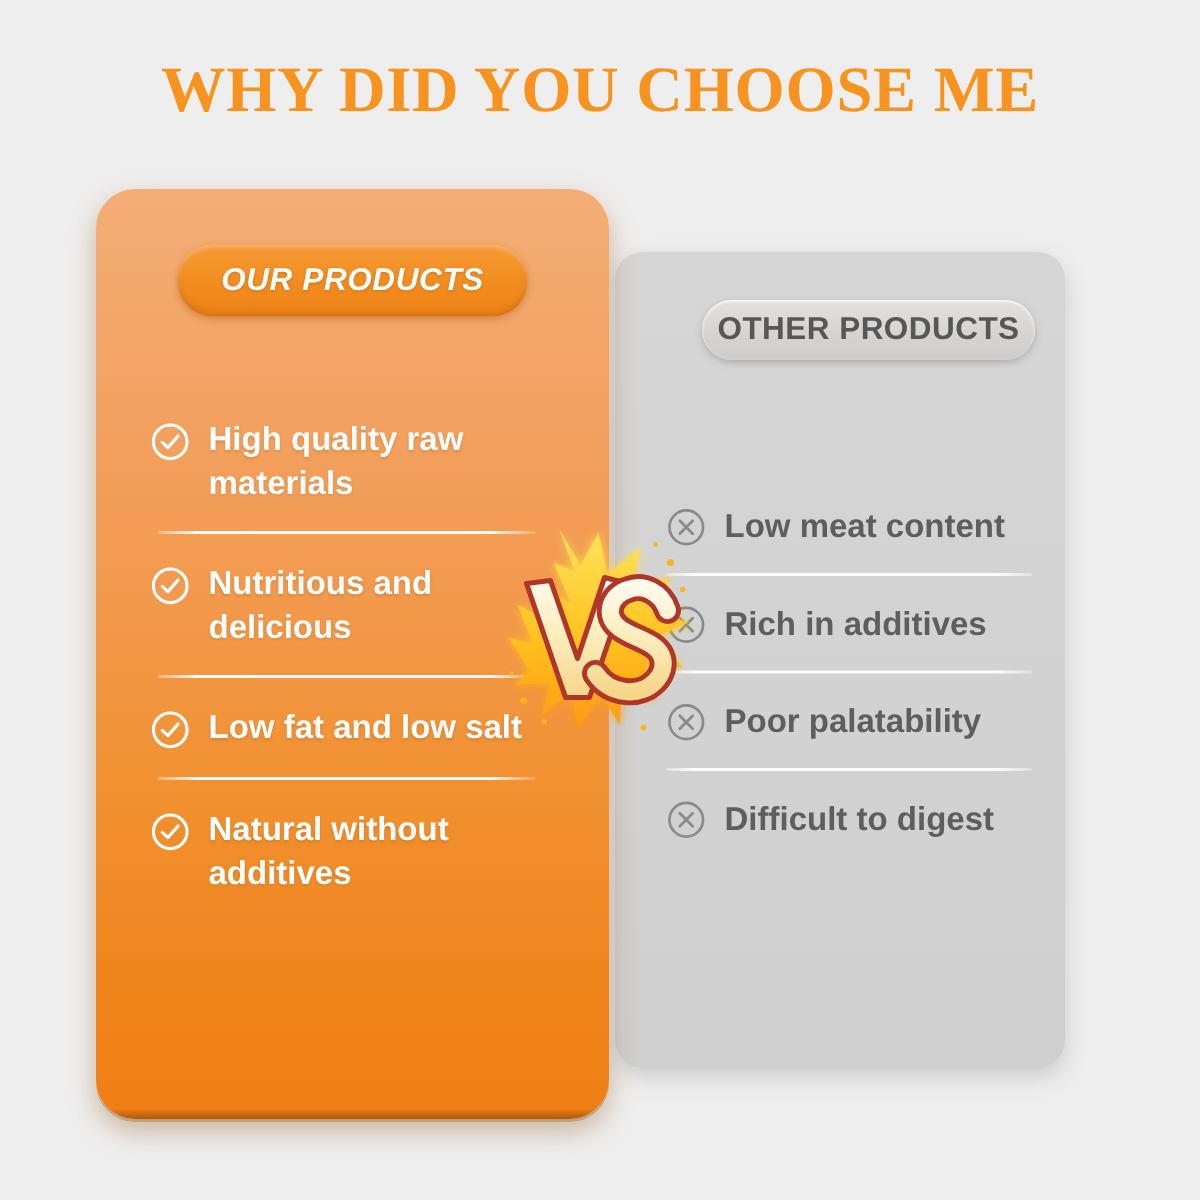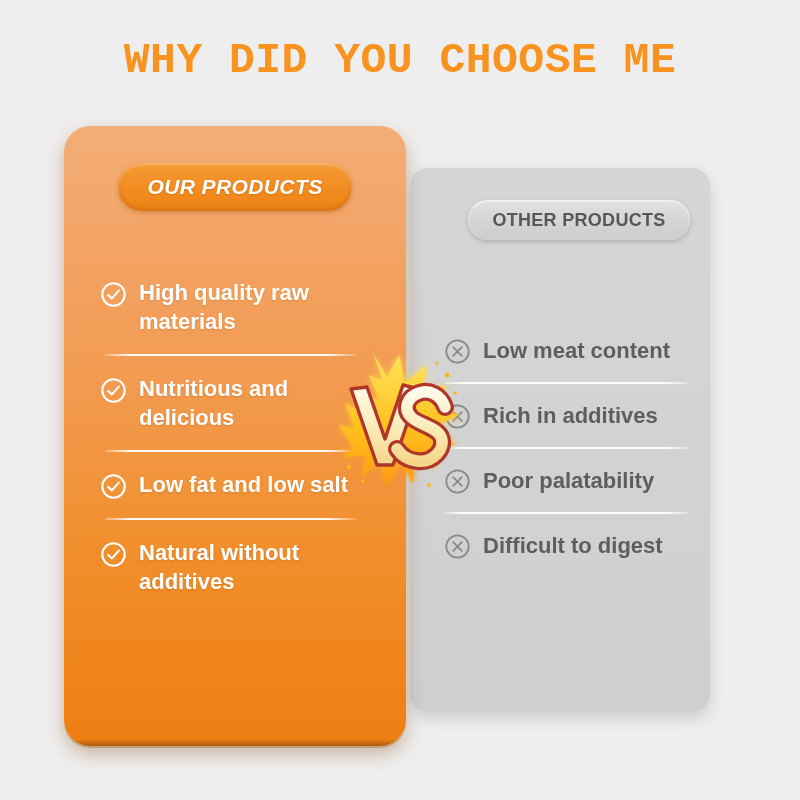--- a/index.html
+++ b/index.html
@@ -27,21 +27,21 @@
   .page-title {
     position: absolute;
     top: 36px;
     left: 0;
     width: 800px;
     text-align: center;
     font-size: 43px;
     font-weight: bold;
     letter-spacing: 0.5px;
     color: #f7931e;
-    font-family: Liberation Mono, monospace;
+    font-family: Liberation Serif, serif;
     white-space: nowrap;
   }
 
   
   .panel-other {
     position: absolute;
     left: 410px;
     top: 168px;
     width: 300px;
     height: 544px;
@@ -58,21 +58,21 @@
     height: 40px;
     border-radius: 20px;
     background: linear-gradient(180deg, #e4e2e1 0%, #d7d5d4 52%, #cfcdcc 100%);
     box-shadow: inset 0 1px 2px rgba(255,255,255,0.85),
                 0 2px 5px rgba(130,130,130,0.45);
     display: flex;
     align-items: center;
     justify-content: center;
   }
   .pill-other-label {
-    font-size: 18px;
+    font-size: 21px;
     font-weight: bold;
     color: #575757;
     letter-spacing: 0.3px;
     white-space: nowrap;
   }
 
   
   .panel-ours {
     position: absolute;
     left: 64px;

